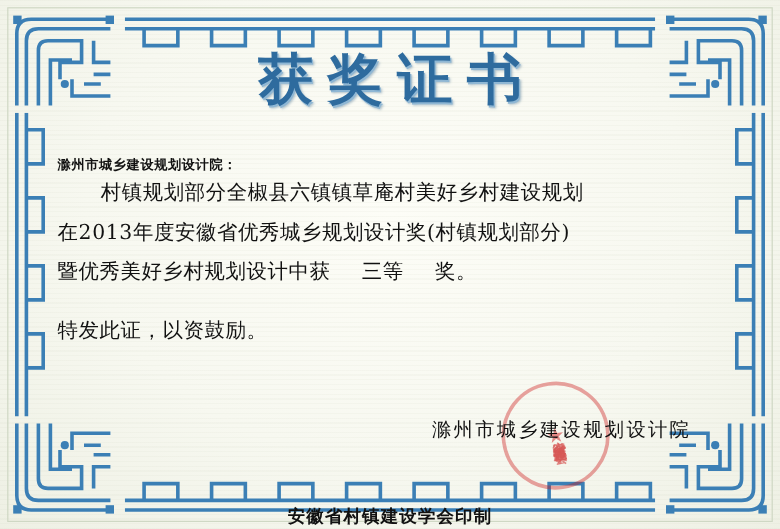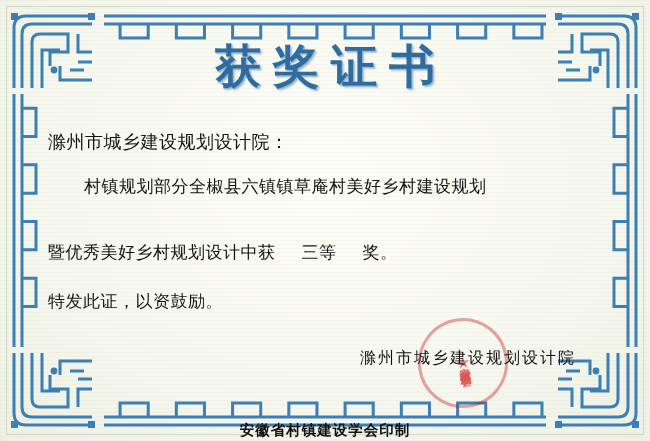--- a/index.html
+++ b/index.html
@@ -83,24 +83,23 @@
   .body {
     position: absolute;
     left: 48px;
     right: 48px;
     top: 130px;
     color: #111;
     font-family: "DejaVu Serif", serif;
   }
 
   .salutation {
-    font-size: 18px;
-    font-weight: normal;
+    font-size: 11px;
+    font-weight: bold;
     letter-spacing: 0.5px;
-    margin-bottom: 16px;
   }
 
   .para {
     font-size: 17px;
     line-height: 33px;
     letter-spacing: 0.5px;
   }
   .para .indent { display: inline-block; width: 36px; }
   .bold { font-weight: normal; }
   .gap { display: inline-block; width: 26px; }
@@ -335,21 +334,21 @@
     </svg>
   </div>
 
   <div class="title">获奖证书</div>
 
   <div class="body">
     <div class="salutation">滁州市城乡建设规划设计院：</div>
 
     <div class="para">
       <span class="indent"></span><span>村镇规划部分</span><span class="bold">全椒县六镇镇草庵村美好乡村建设规划</span><br>
-      <br>
+      <span class="bold">在2013年度安徽省优秀城乡规划设计奖(村镇规划部分)</span><br>
       <span class="bold">暨优秀美好乡村规划设计中获</span><span class="gap"></span><span class="bold">三等</span><span class="gap"></span><span class="bold">奖。</span>
     </div>
 
     <div class="para2">
       <span class="indent"></span><span class="bold">特发此证，以资鼓励。</span>
     </div>
   </div>
 
   <div class="seal">
     <div class="seal-text">安徽省村镇建设学会</div>

